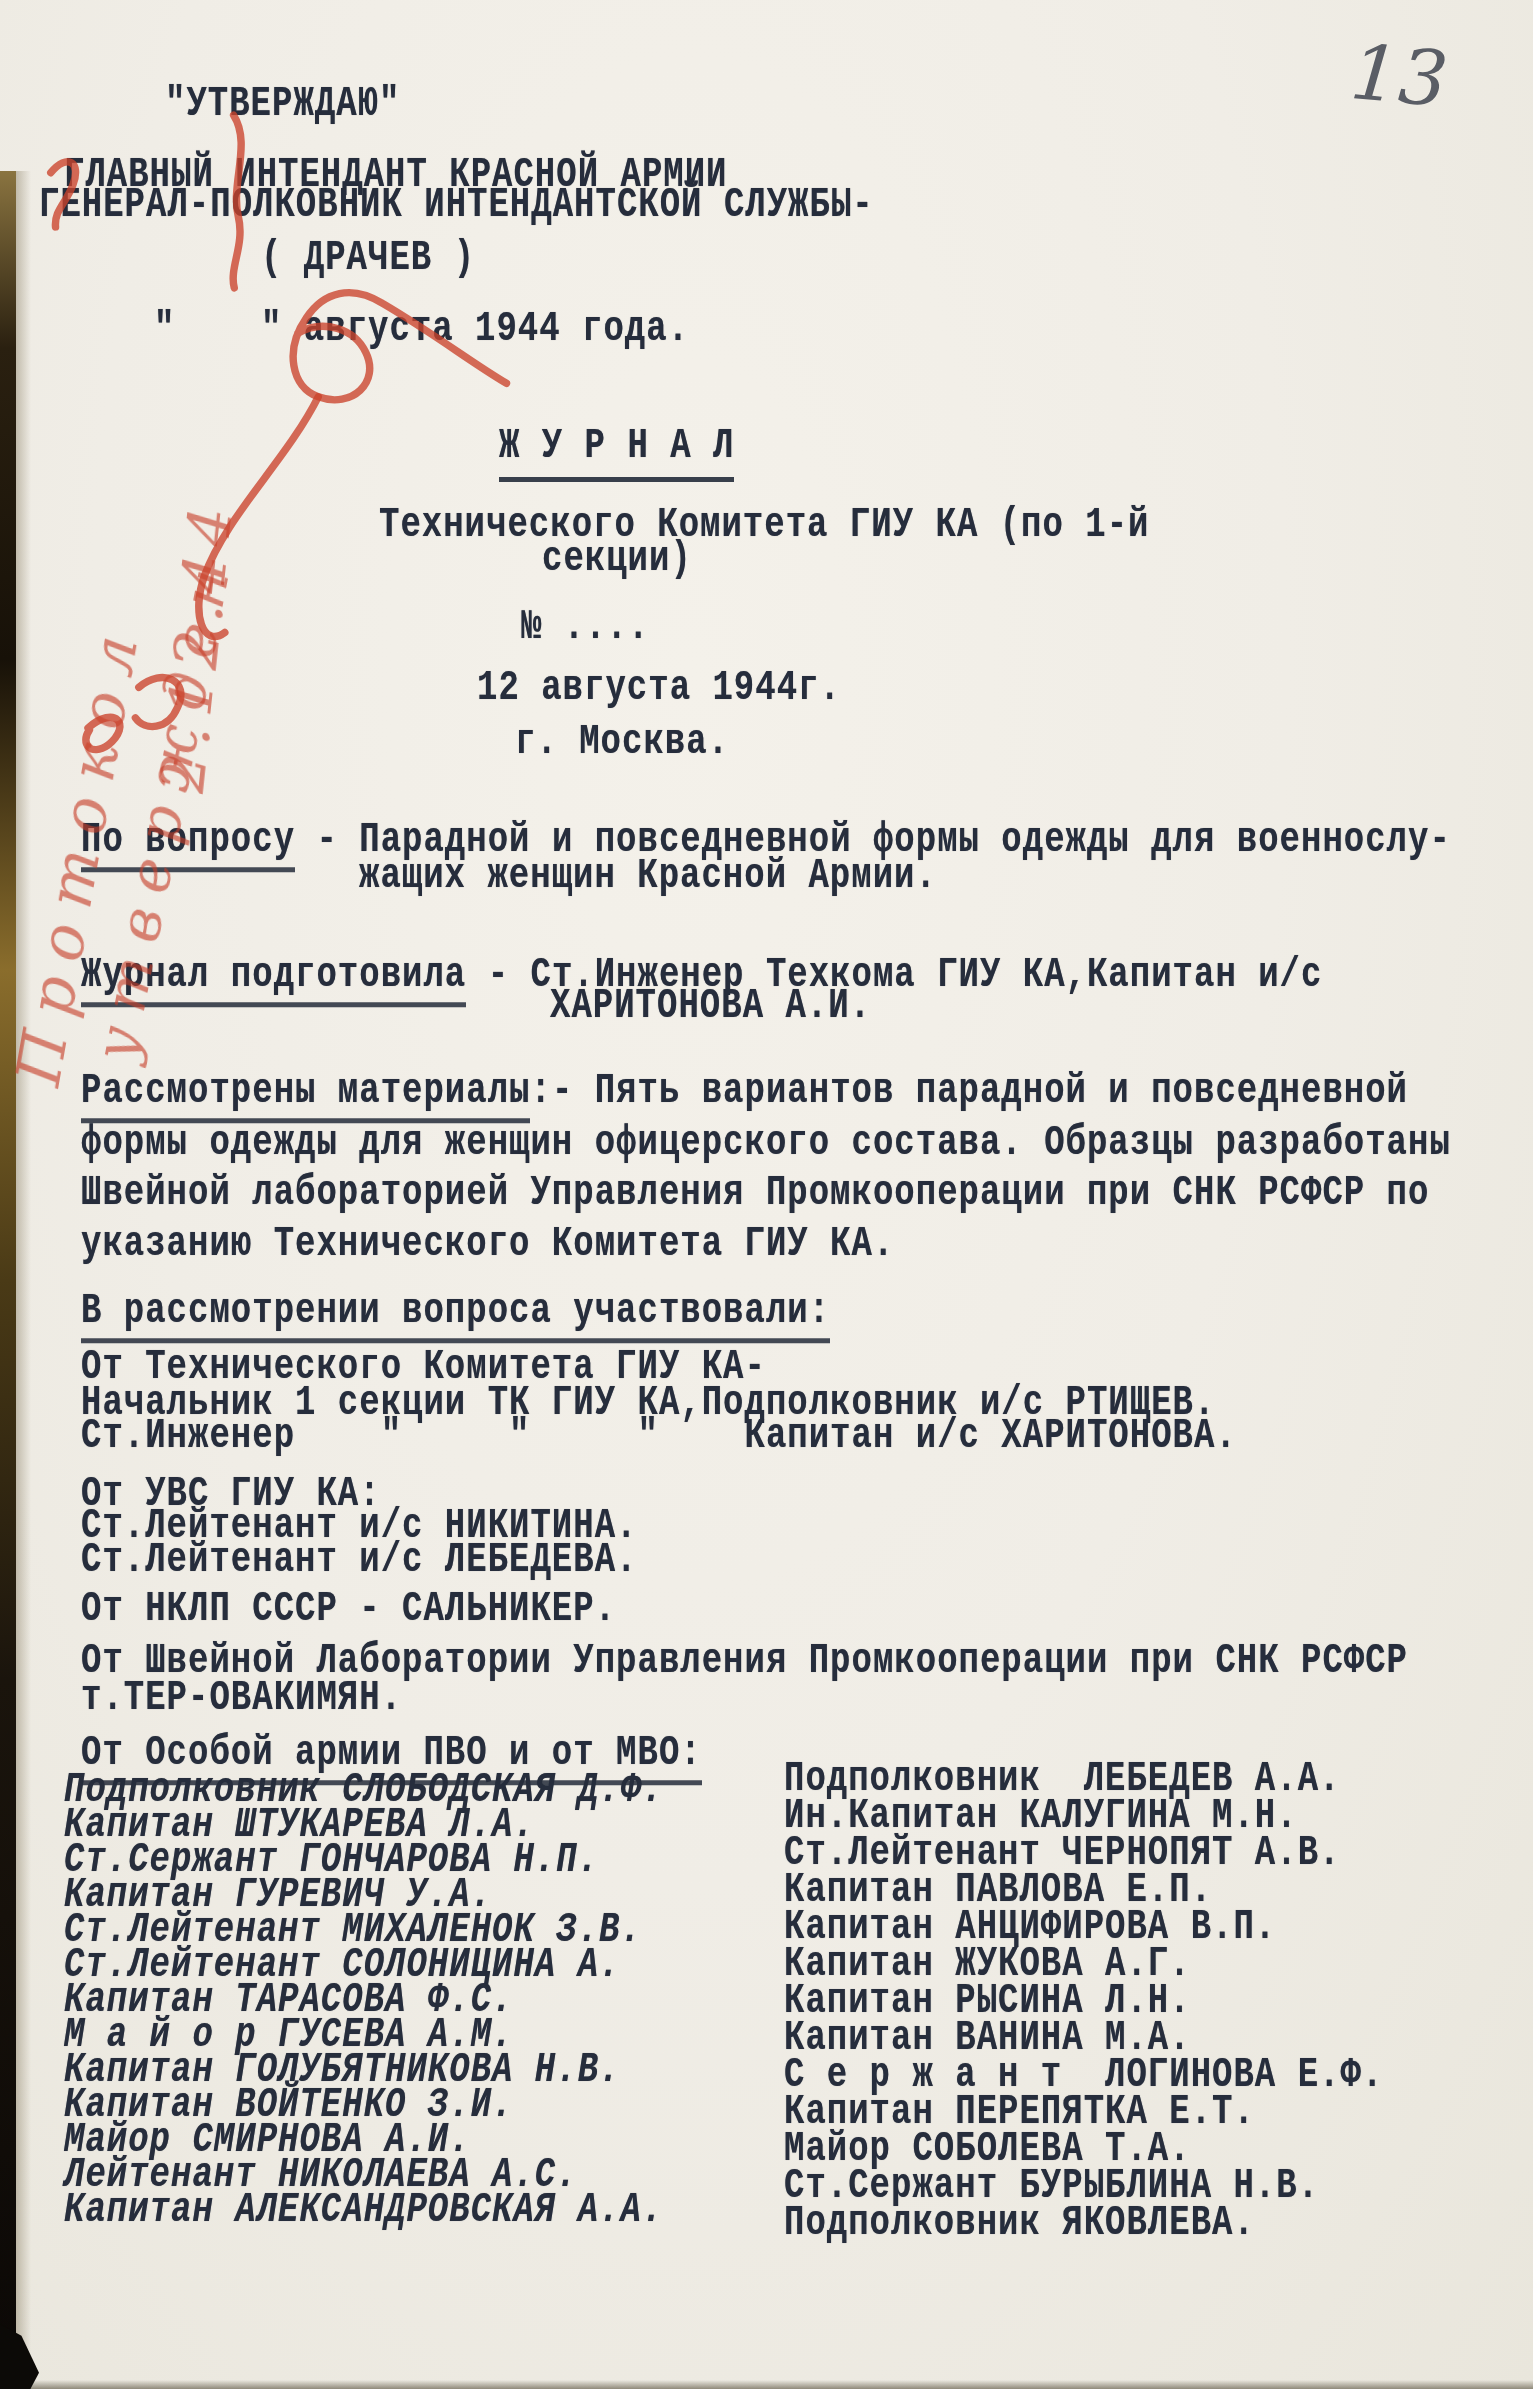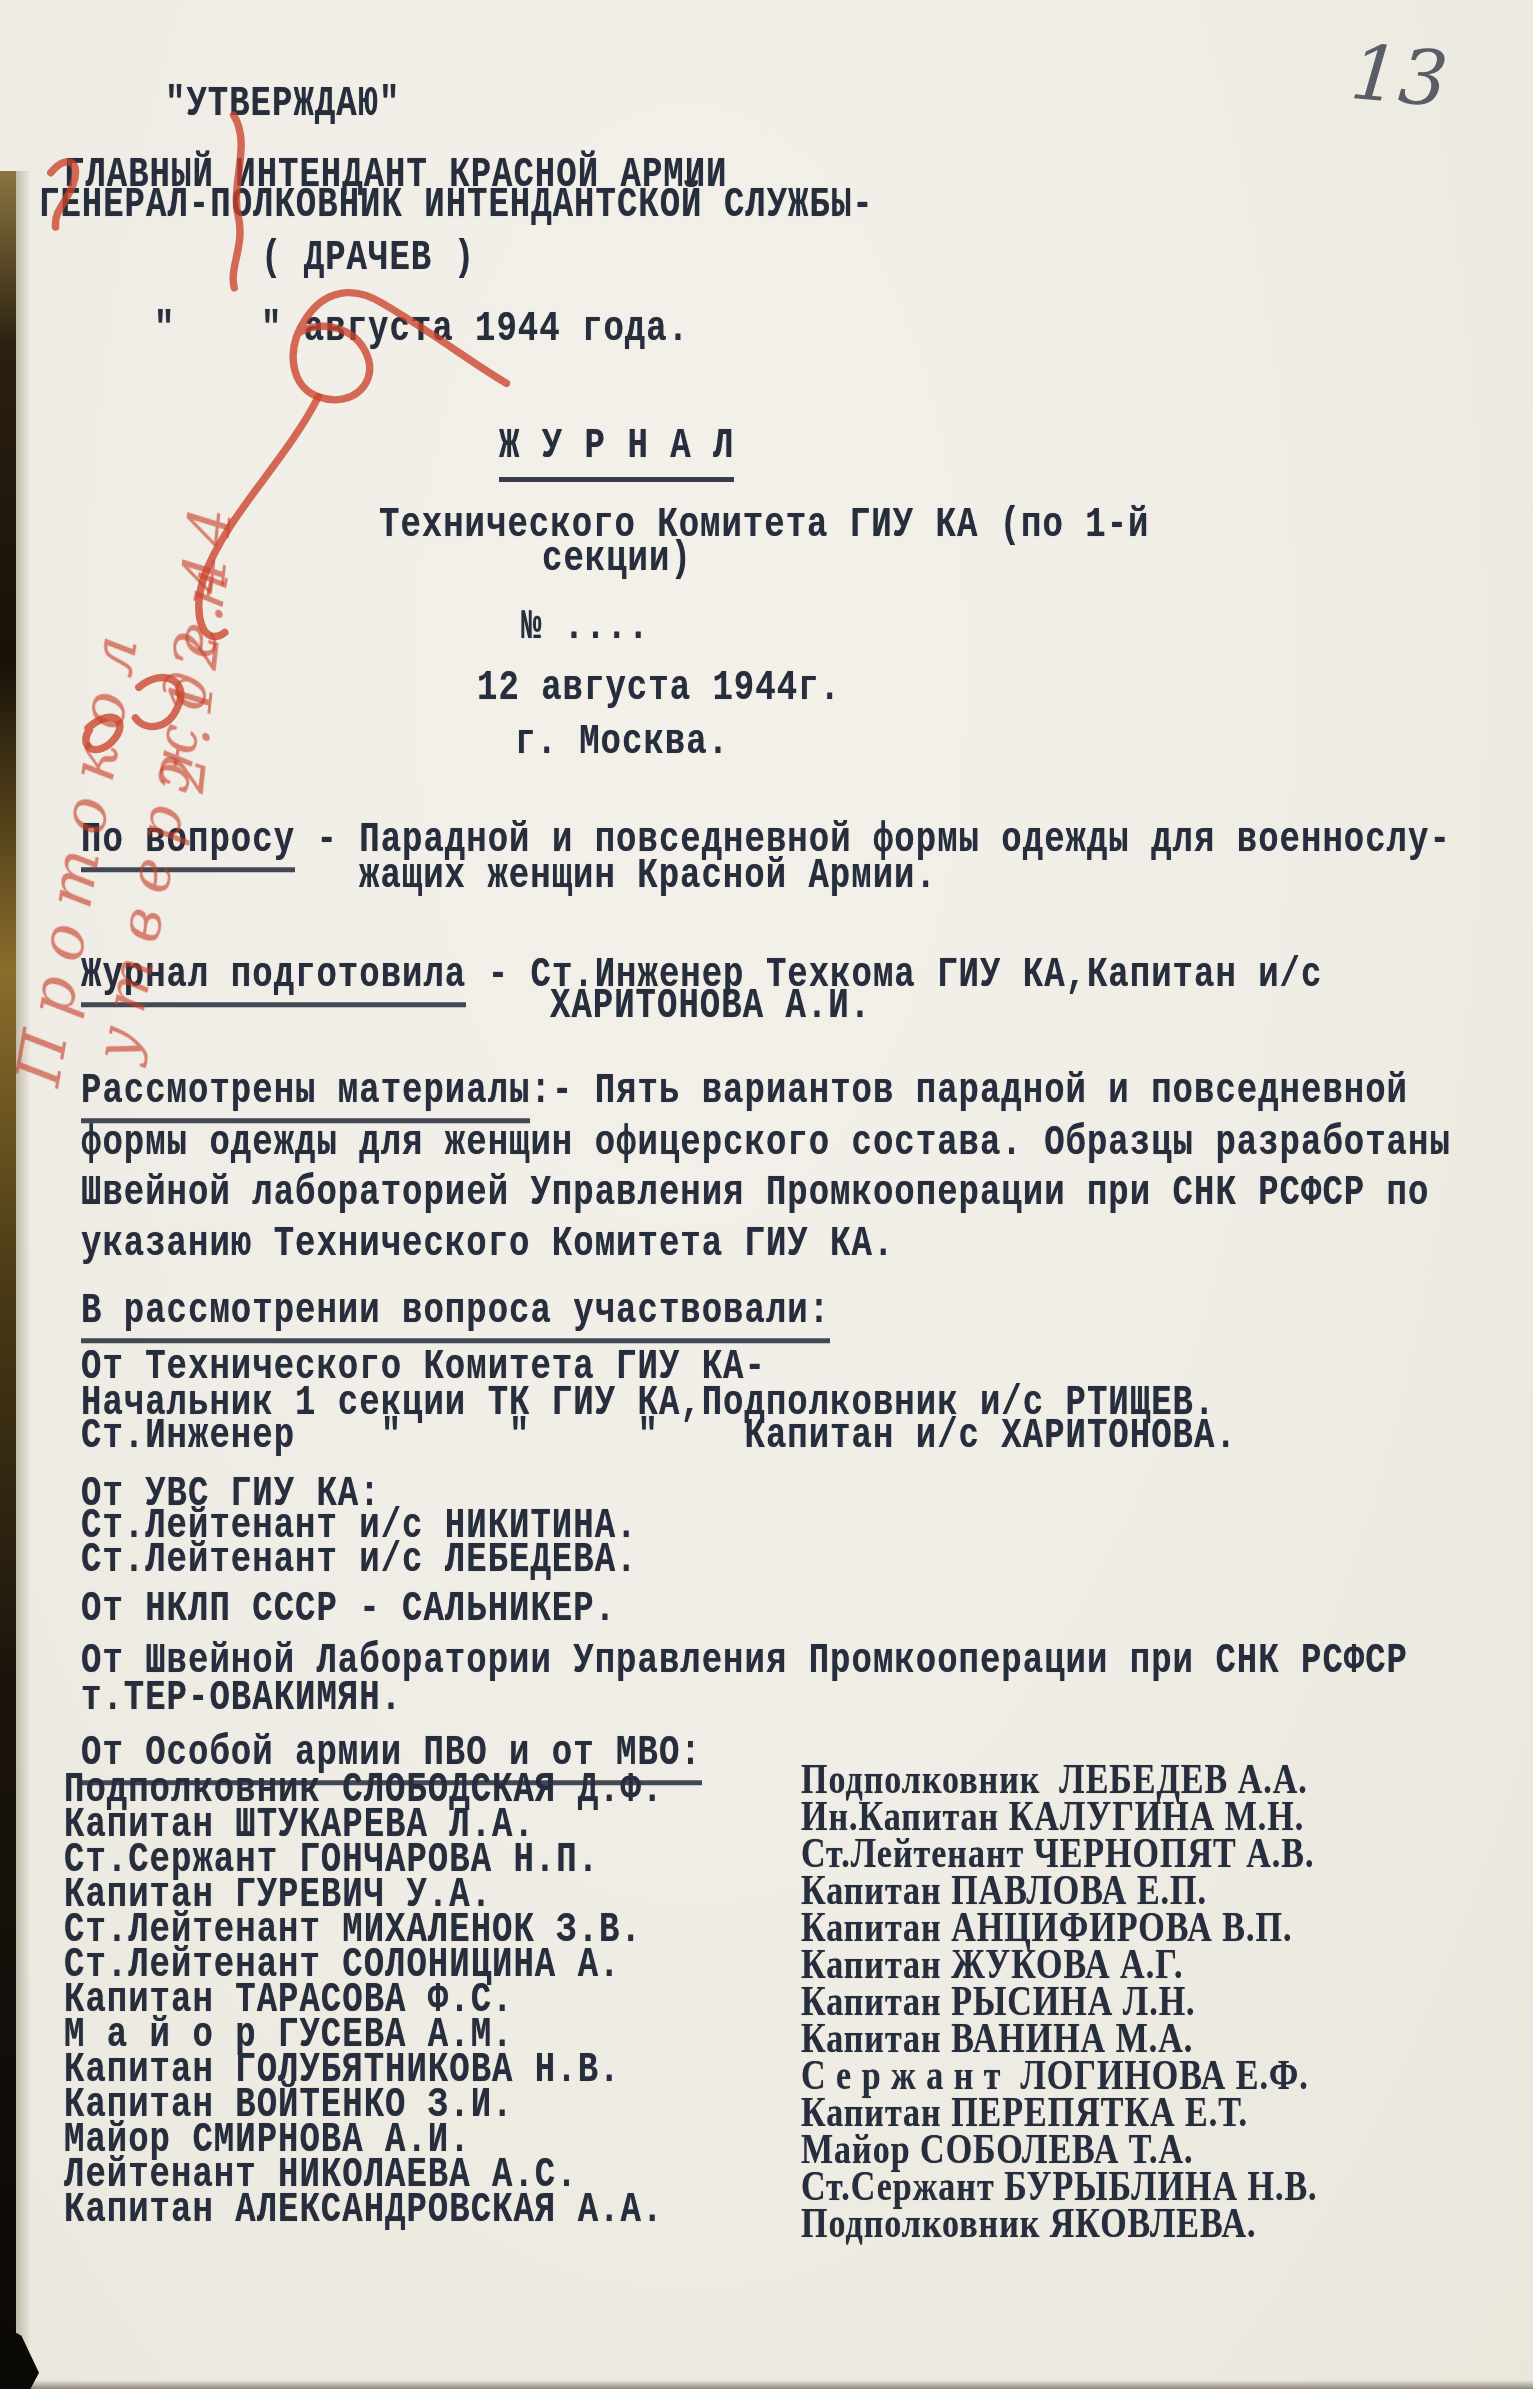--- a/index.html
+++ b/index.html
@@ -46,22 +46,22 @@
   #f1{left:81px;top:1346px}
   #f2{left:81px;top:1382px}
   #f3{left:81px;top:1415px}
   #g1{left:81px;top:1473px}
   #g2{left:81px;top:1505px}
   #g3{left:81px;top:1539px}
   #h1{left:81px;top:1588px}
   #i1{left:81px;top:1640px}
   #i2{left:81px;top:1677px}
   #j1{left:81px;top:1732px}
-  #col-left{position:absolute;left:64px;top:1769px;}
-  #col-right{position:absolute;left:801px;top:1758px;font-family:Liberation Serif, serif;}
+  #col-left{position:absolute;left:64px;top:1769px;font-style:italic;}
+  #col-right{position:absolute;left:784px;top:1758px;}
   .item{white-space:pre;font-weight:700;font-size:34px;line-height:1;letter-spacing:1px;
         color:#262d3c;transform:scaleY(1.24);transform-origin:0 0;
         text-shadow:0 0 0.7px rgba(38,45,60,.55);}
   #col-left .item{height:35px;}
   #col-right .item{height:37px;}
   
   #page-number{position:absolute;left:1351px;top:30.5px;font-family:"DejaVu Serif",serif;
         font-style:italic;font-size:76px;color:#4a4e58;transform:rotate(5deg);opacity:.9;}
   .hw{position:absolute;font-family:"DejaVu Serif",serif;font-style:italic;font-size:62px;
       color:rgba(199,62,40,.62);letter-spacing:16.3px;transform-origin:0 50%;

